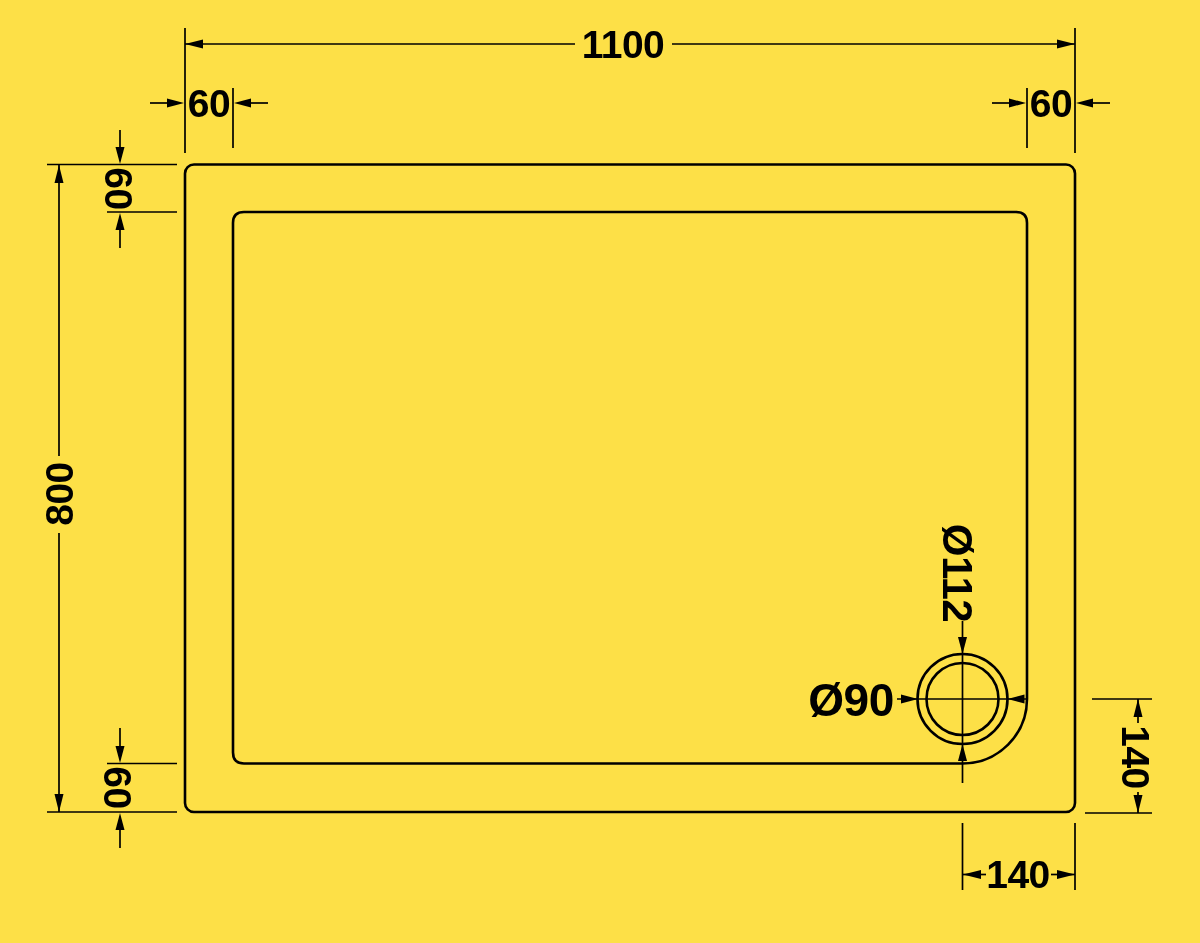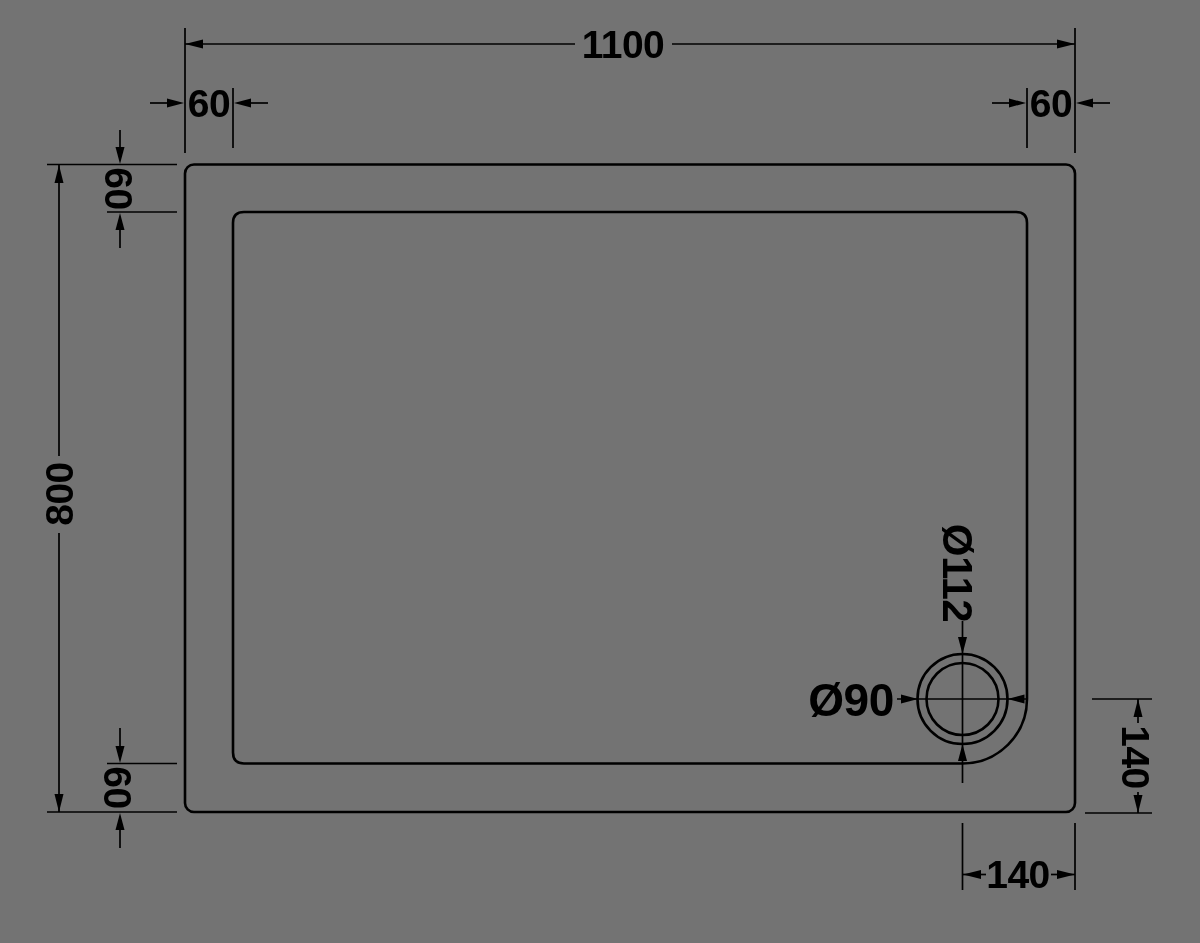--- a/index.html
+++ b/index.html
@@ -4,21 +4,21 @@
 <style>
   html, body {
     margin: 0;
     padding: 0;
     background: #ffffff;
   }
   .canvas {
     position: relative;
     width: 1200px;
     height: 943px;
-    background: #737373;
+    background: #fde047;
     overflow: hidden;
   }
   svg text {
     font-family: "Liberation Sans", "DejaVu Sans", sans-serif;
     font-weight: 700;
     fill: #000000;
     letter-spacing: -0.5px;
   }
   .dim-text  { font-size: 39px; }
   .dia-text  { font-size: 42px; }

